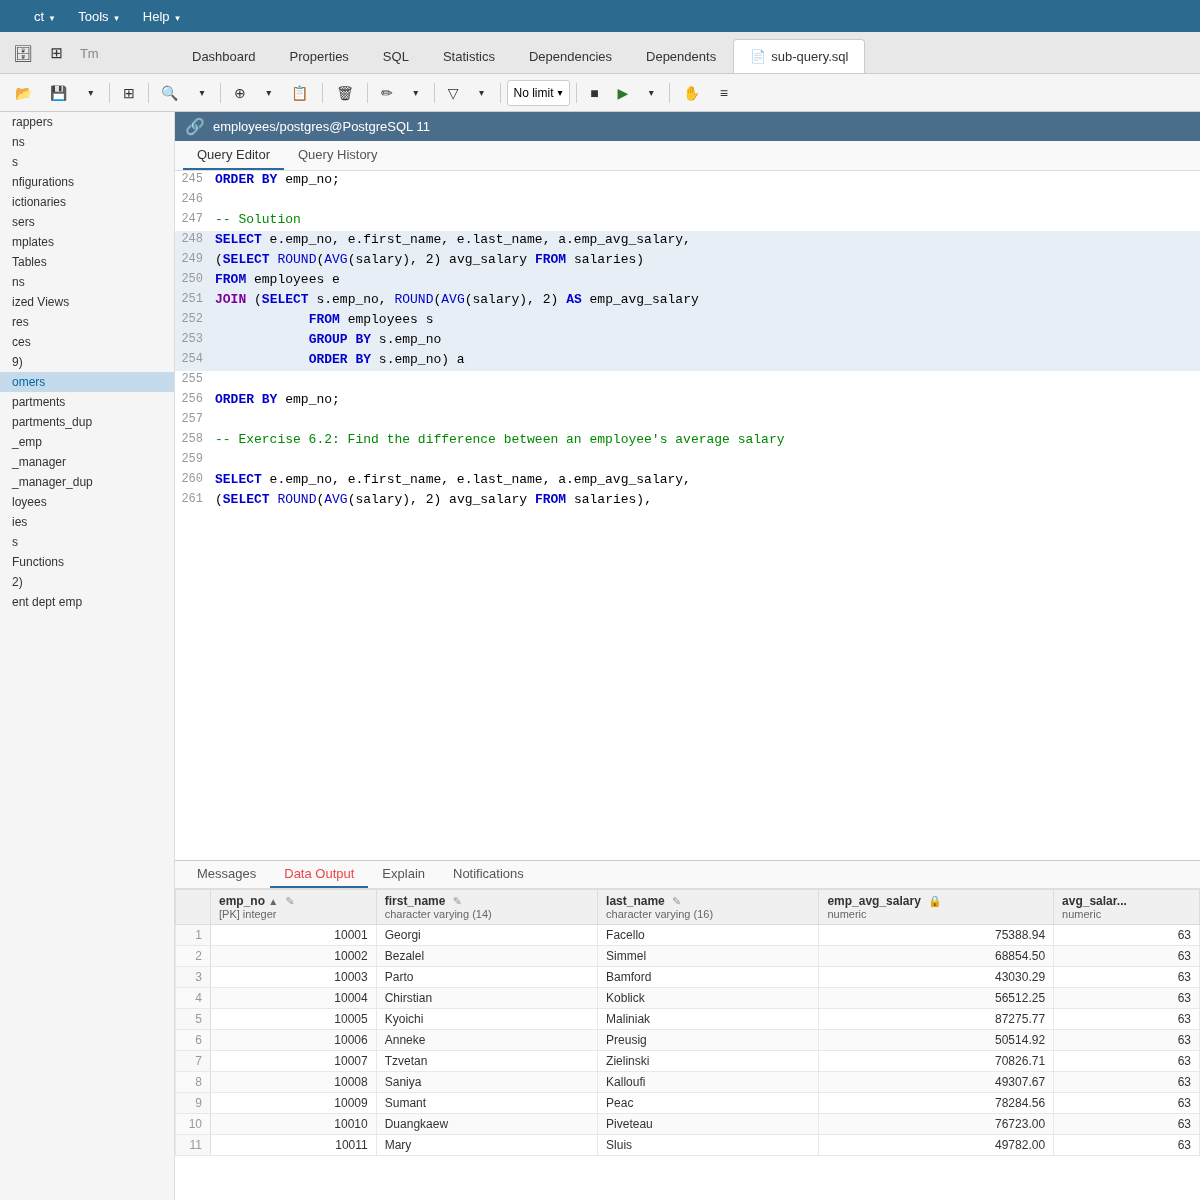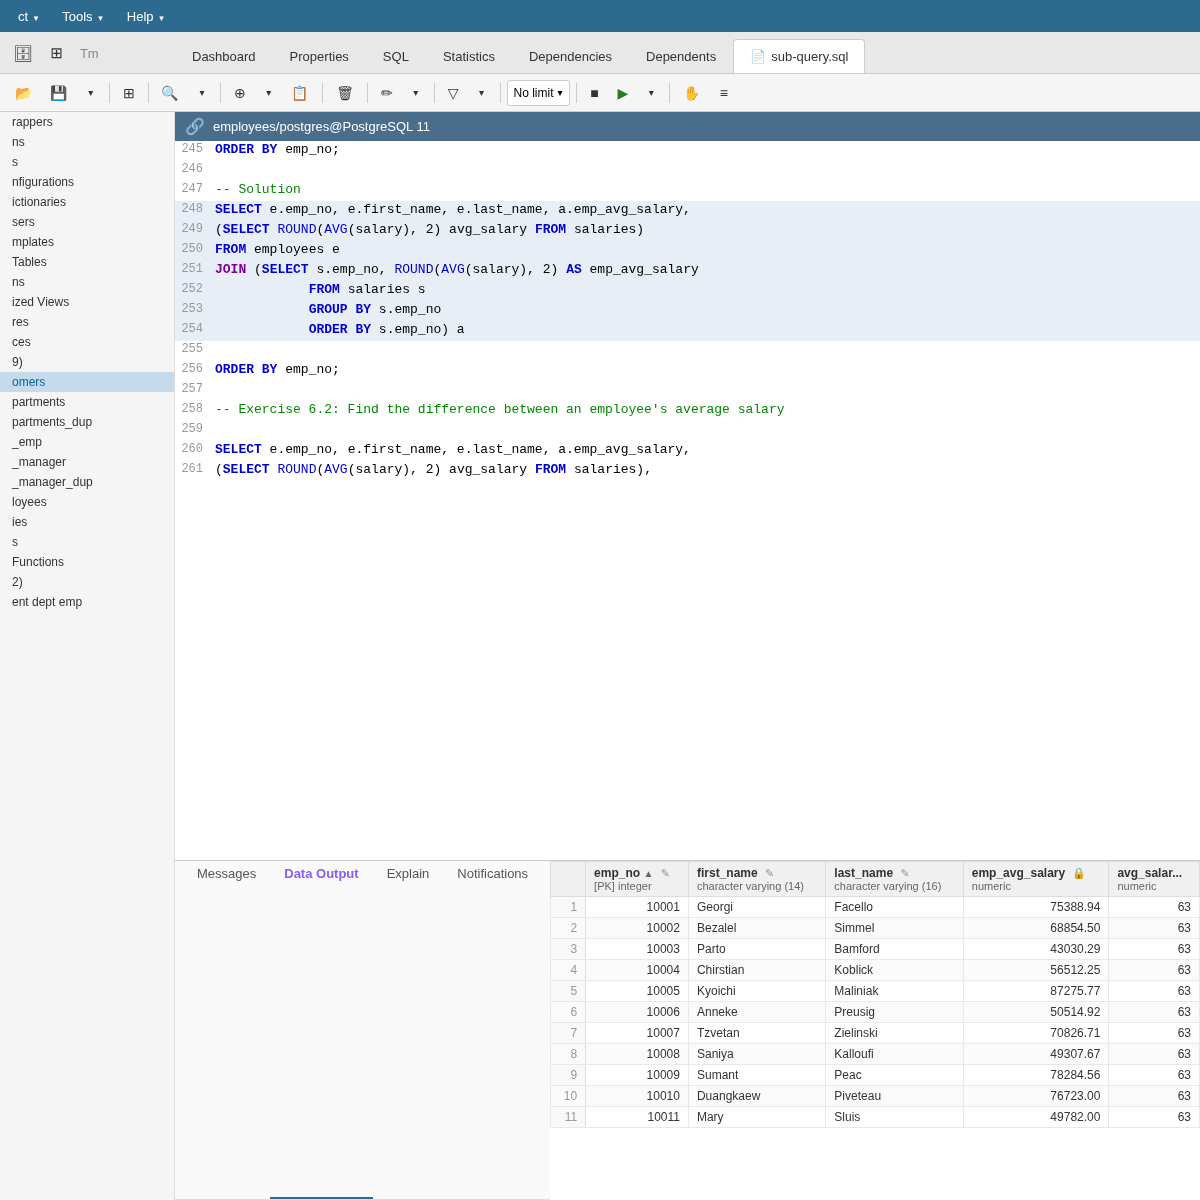--- a/index.html
+++ b/index.html
@@ -4,21 +4,21 @@
   <style>
     * { margin: 0; padding: 0; box-sizing: border-box; }
     body { font-family: 'Segoe UI', Arial, sans-serif; font-size: 13px; background: #f0f0f0; overflow: hidden; width: 1200px; height: 1200px; }
 
     
     .menu-bar {
       background: #2d6a8f;
       color: white;
       display: flex;
       align-items: center;
-      padding: 0 8px;
+      padding: 0 24px;
       height: 32px;
       gap: 4px;
     }
     .menu-item {
       padding: 4px 10px;
       cursor: pointer;
       border-radius: 3px;
       font-size: 13px;
       color: white;
     }
@@ -184,38 +184,39 @@
       font-size: 12px;
       padding-top: 1px;
     }
     .code-content { padding: 1px 0; flex: 1; white-space: pre; }
 
     
     .results-area {
       height: 340px;
       border-top: 1px solid #ccc;
       display: flex;
+      flex-direction: column;
     }
     .results-tabs {
       display: flex;
       border-bottom: 1px solid #ddd;
       background: #f9f9f9;
       padding: 0 8px;
     }
     .results-tab {
       padding: 5px 14px;
       cursor: pointer;
       font-size: 13px;
       color: #555;
       border-bottom: 2px solid transparent;
     }
     .results-tab.active {
-      color: #8b5cf6;
+      color: #ef4444;
       border-bottom: 2px solid #2d6a9f;
-      font-weight: 700;
+      font-weight: 400;
     }
 
     
     .data-table-wrapper {
       flex: 1;
       overflow: auto;
     }
     .data-table {
       border-collapse: collapse;
       width: 100%;
@@ -360,20 +361,28 @@
     <div class="sidebar-item">ent dept emp</div>
   </div>
 
   <div class="content-area">
 
     <div class="connection-bar">
       <span class="connection-icon">🔗</span>
       <span>employees/postgres@PostgreSQL 11</span>
     </div>
 
+    <div class="editor-tabs">
+      <div class="editor-tab active">
+        <span>Query Editor</span>
+      </div>
+      <div class="editor-tab">
+        <span>Query History</span>
+      </div>
+    </div>
 
     <div class="query-editor" id="query-editor">
     <div class="code-line">
           <span class="line-num">245</span>
           <span class="code-content"><span style="color: rgb(0, 0, 204); font-weight: bold;">ORDER BY</span><span> emp_no;</span></span>
         </div>
         <div class="code-line">
           <span class="line-num">246</span>
           <span class="code-content"></span>
         </div>
@@ -392,21 +401,21 @@
         <div class="code-line highlighted">
           <span class="line-num">250</span>
           <span class="code-content"><span style="color: rgb(0, 0, 204); font-weight: bold;">FROM</span><span> employees e</span></span>
         </div>
         <div class="code-line highlighted">
           <span class="line-num">251</span>
           <span class="code-content"><span style="color: rgb(123, 0, 153); font-weight: bold;">JOIN</span><span> (</span><span style="color: rgb(0, 0, 204); font-weight: bold;">SELECT</span><span> s.emp_no, </span><span style="color: rgb(0, 0, 204);">ROUND</span><span>(</span><span style="color: rgb(0, 0, 204);">AVG</span><span>(salary), 2) </span><span style="color: rgb(0, 0, 204); font-weight: bold;">AS</span><span> emp_avg_salary</span></span>
         </div>
         <div class="code-line highlighted">
           <span class="line-num">252</span>
-          <span class="code-content"><span>            </span><span style="color: rgb(0, 0, 204); font-weight: bold;">FROM</span><span> salaries s</span></span>
+          <span class="code-content"><span>            </span><span style="color: rgb(0, 0, 204); font-weight: bold;">FROM</span><span> employees s</span></span>
         </div>
         <div class="code-line highlighted">
           <span class="line-num">253</span>
           <span class="code-content"><span>            </span><span style="color: rgb(0, 0, 204); font-weight: bold;">GROUP BY</span><span> s.emp_no</span></span>
         </div>
         <div class="code-line highlighted">
           <span class="line-num">254</span>
           <span class="code-content"><span>            </span><span style="color: rgb(0, 0, 204); font-weight: bold;">ORDER BY</span><span> s.emp_no) a</span></span>
         </div>
         <div class="code-line">

